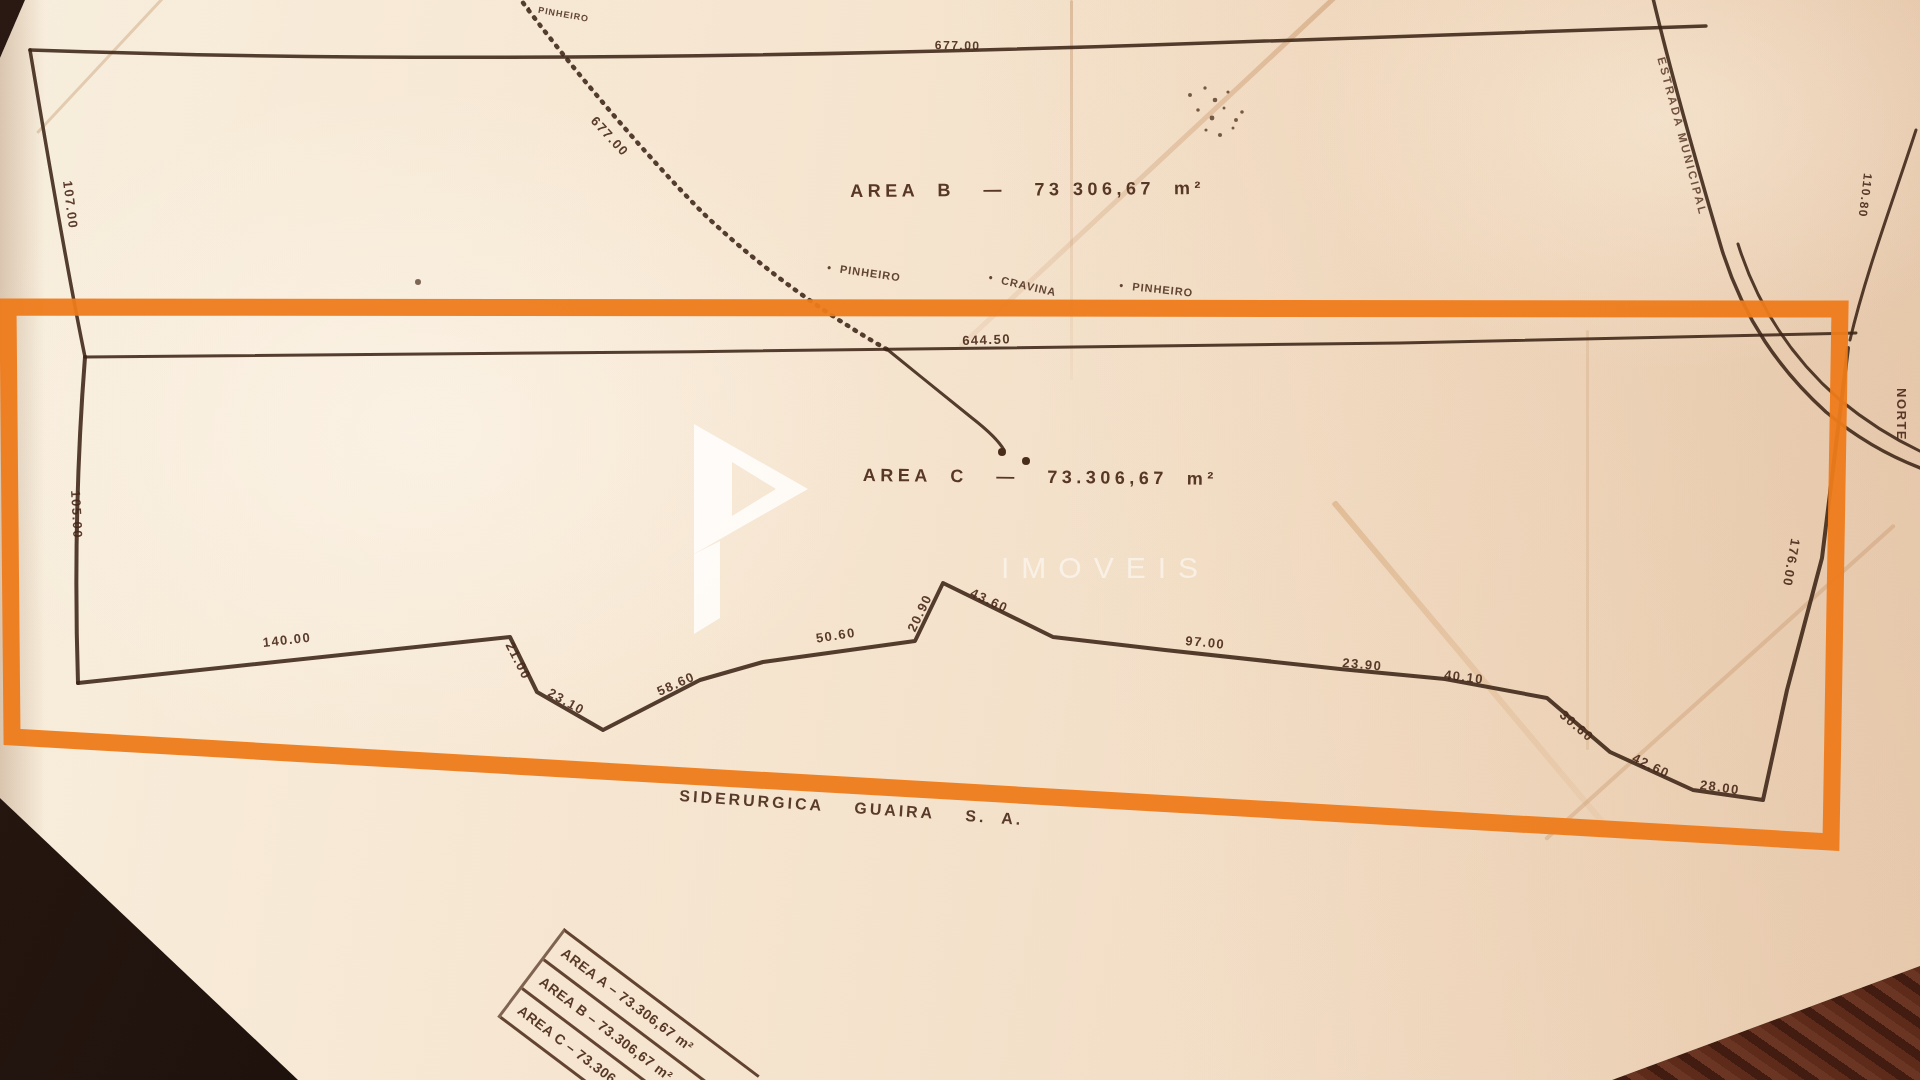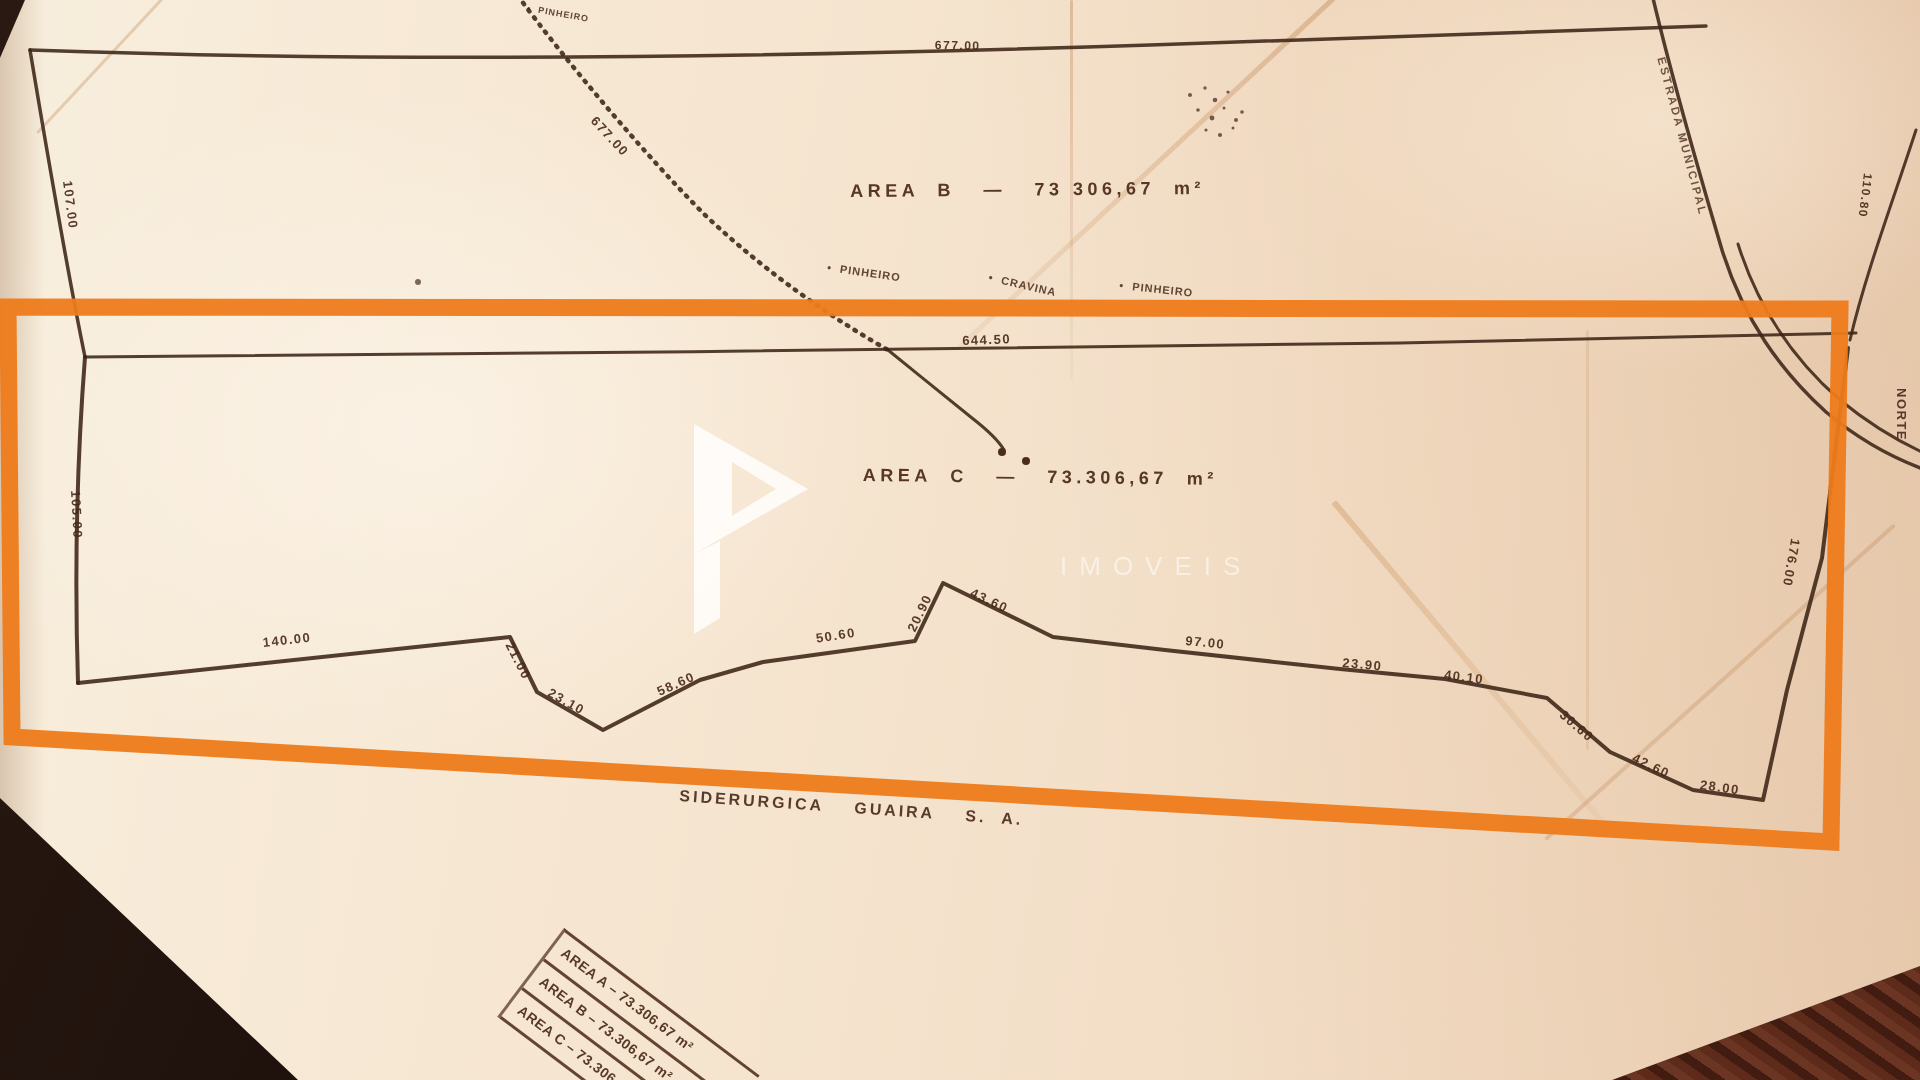--- a/index.html
+++ b/index.html
@@ -31,21 +31,21 @@
   .company{font-size:16px;letter-spacing:3px;word-spacing:8px;}
   .tree{font-size:11px;letter-spacing:1px;color:rgba(70,40,25,.85);}
   .road{font-size:11.5px;letter-spacing:2.5px;color:rgba(80,48,30,.8);}
   .legend{position:absolute;left:564px;top:928px;width:242px;transform:rotate(37deg);
           transform-origin:0 0;border-top:3px solid rgba(78,45,27,.88);
           border-left:3px solid rgba(78,45,27,.7);}
   .legend .row{border-bottom:3px solid rgba(78,45,27,.88);padding:8px 2px 9px 10px;
           font-weight:bold;font-size:14px;letter-spacing:.5px;color:rgba(74,42,25,.92);white-space:pre;}
   .wm-brand{position:absolute;left:808px;top:492px;font-size:64px;font-weight:bold;
             letter-spacing:6px;color:rgba(255,255,255,.78);}
-  .wm-sub{position:absolute;left:1060px;top:551px;font-size:26px;font-weight:400;
+  .wm-sub{position:absolute;left:1001px;top:551px;font-size:30px;font-weight:400;
           letter-spacing:12px;color:rgba(255,255,255,.52);}
 </style>
 </head>
 <body>
 
 <div class="stage">
 
   <div class="carpet"></div>
 
   <div class="paper">

